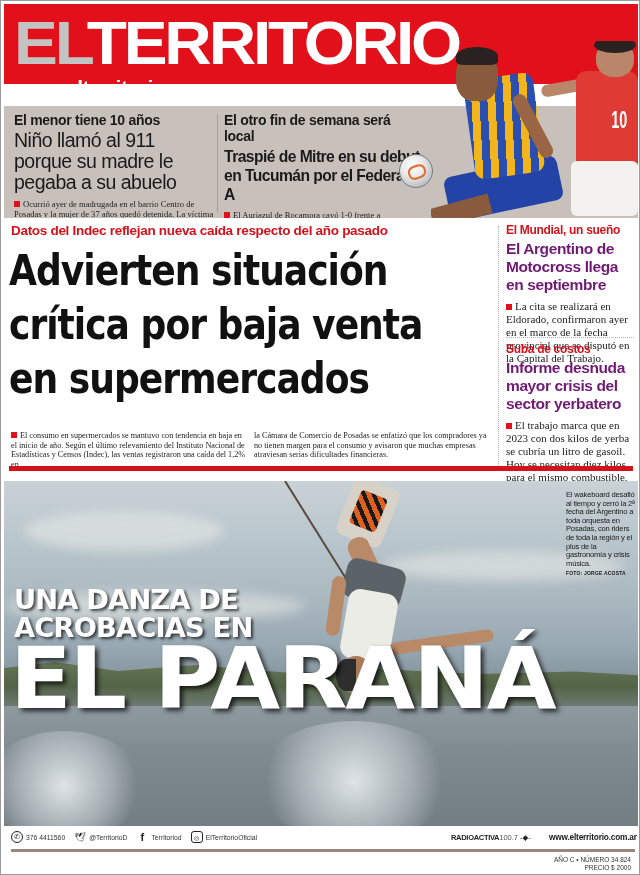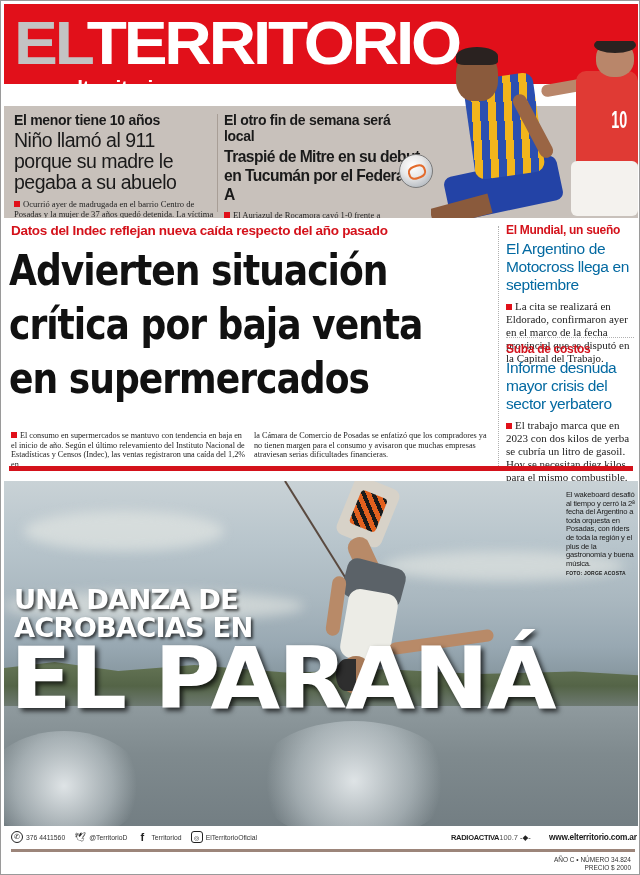--- a/index.html
+++ b/index.html
@@ -51,21 +51,21 @@
   .lead-kicker { position: absolute; left: 10px; top: 222px; color: #d4121b; font-weight: 700; font-size: 13.5px; letter-spacing: -0.3px; }
   .lead-title { position: absolute; left: 8px; top: 242px; width: 480px; font-family: "DejaVu Sans", sans-serif; font-weight: 700; font-size: 43px; line-height: 54px; letter-spacing: -1.2px; color: #111; transform: scaleX(0.84); transform-origin: left top; white-space: nowrap; }
   .lead-body { position: absolute; left: 10px; top: 409px; width: 480px; display: flex; gap: 6px; margin-top: 21px; }
   .lead-col { flex: 1; font-family: "Liberation Serif", serif; font-size: 8.2px; line-height: 9.6px; color: #222; }
 
   .col-divider { position: absolute; left: 497px; top: 225px; width: 0; height: 240px; border-left: 1px dotted #b0b0b0; }
 
   
   .side { position: absolute; left: 505px; width: 130px; }
   .side .kicker { color: #d4121b; font-weight: 700; font-size: 12px; letter-spacing: -0.3px; }
-  .side .title { font-weight: 400; font-size: 15.5px; line-height: 18px; color: #0369a1; margin-top: 3px; letter-spacing: -0.4px; }
+  .side .title { font-weight: 700; font-size: 15.5px; line-height: 18px; color: #701a75; margin-top: 3px; letter-spacing: -0.4px; }
   .side .body { font-family: "Liberation Serif", serif; font-size: 11px; line-height: 13px; color: #222; margin-top: 6px; }
   .s1 { top: 222px; }
   .s2 { top: 341px; }
   .side-divider { position: absolute; left: 505px; top: 336px; width: 128px; border-top: 1px dotted #b0b0b0; }
 
   .red-rule { position: absolute; left: 8px; top: 465px; width: 624px; height: 5px; background: #d4121b; }
 
   
   .photo { position: absolute; left: 3px; top: 480px; width: 634px; height: 345px; overflow: hidden;
     background: linear-gradient(180deg, #c9d2d6 0%, #b8c5cc 18%, #a9b7bf 35%, #98a8b2 48%, #8a9aa3 55%, #6f7e70 62%, #7d8b8e 68%, #8e9a9f 72%, #8d989c 80%, #7e898d 100%); }
@@ -187,21 +187,21 @@
     <div class="board"></div>
     <div class="rider-leg"></div>
     <div class="rider-shorts"></div>
     <div class="rider-arm1"></div>
     <div class="rider-torso"></div>
     <div class="rider-arm2"></div>
     <div class="rider-head"></div>
     <div class="rider-cap"></div>
 
     <div class="photo-caption">
-      <div>El wakeboard desafió al tiempo y cerró la 2ª fecha del Argentino a toda orquesta en Posadas, con riders de toda la región y el plus de la gastronomía y buena música.</div>
+      <div>El wakeboard desafió al tiempo y cerró la 2ª fecha del Argentino a toda orquesta en Posadas, con riders de toda la región y el plus de la gastronomía y crisis música.</div>
       <div class="photo-credit">FOTO: JORGE ACOSTA</div>
     </div>
 
     <div class="overlay-sub">
       <div>UNA DANZA DE</div>
       <div>ACROBACIAS EN</div>
     </div>
     <div class="overlay-main">EL PARANÁ</div>
   </div>
 

